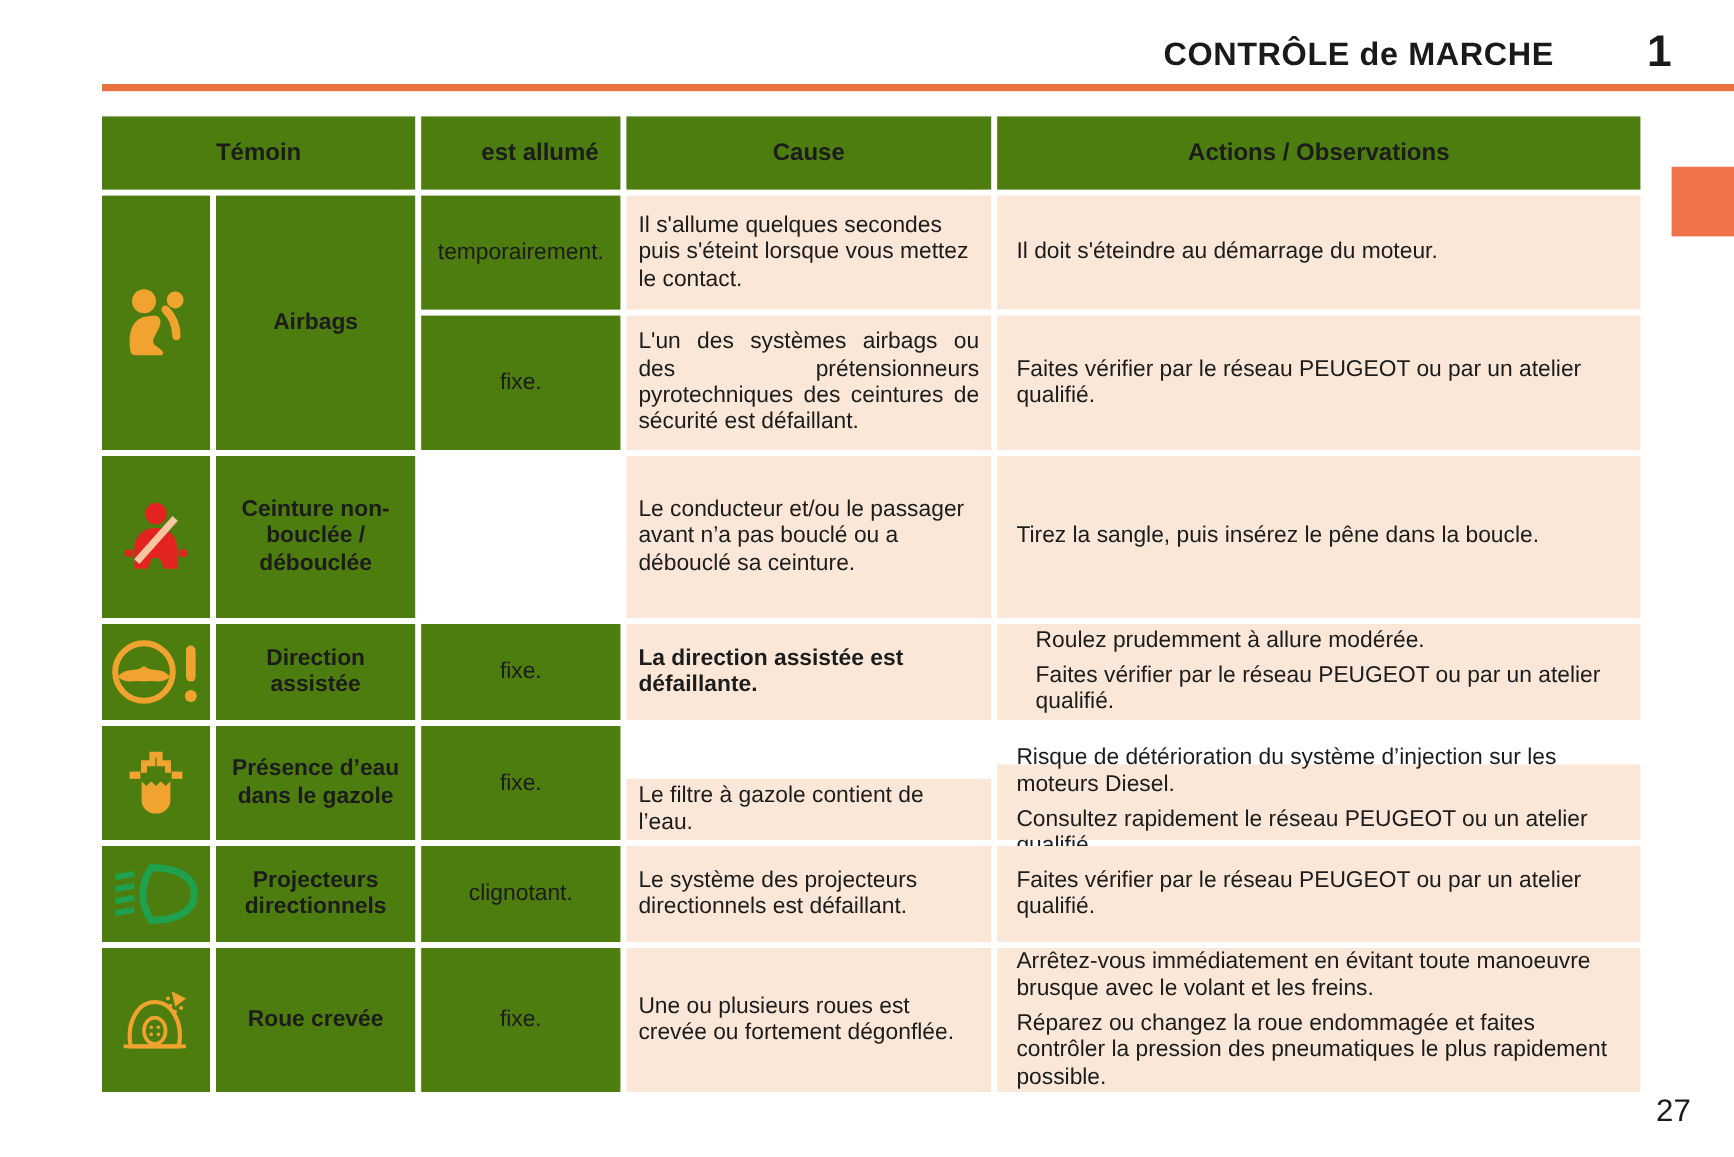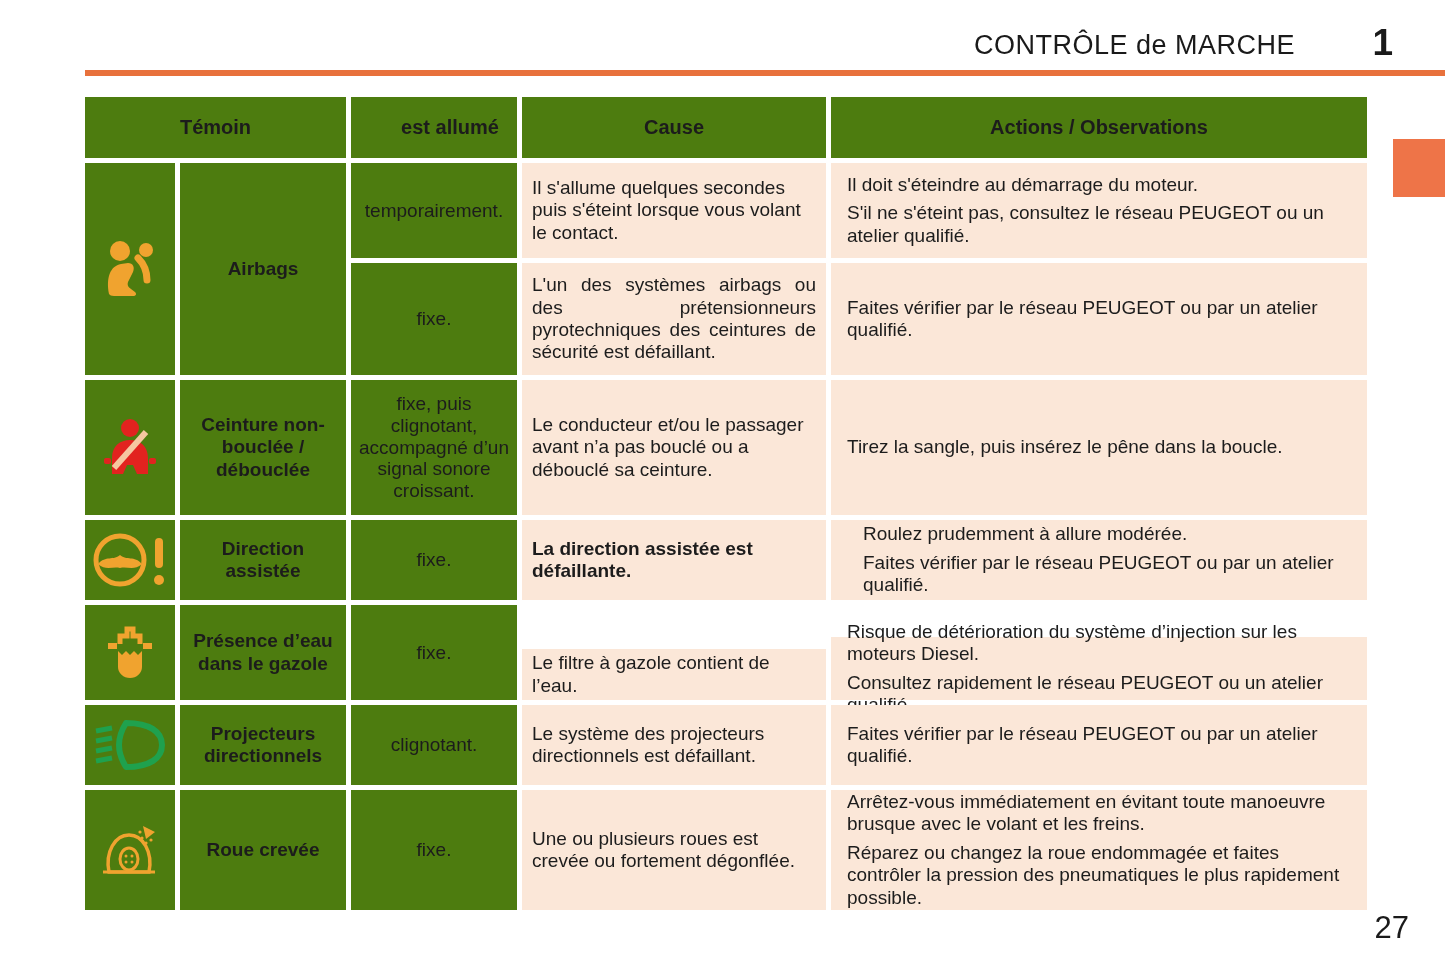--- a/index.html
+++ b/index.html
@@ -5,37 +5,37 @@
   * { margin:0; padding:0; box-sizing:border-box; }
   html,body { background:#ffffff; }
   .page {
     position:relative; width:1445px; height:964px;
     background:#ffffff; overflow:hidden;
     font-family:"Liberation Sans", sans-serif;
     color:#1c1c1c;
   }
   .doc-title {
     position:absolute; top:30px; right:150px;
-    font-size:27px; font-weight:normal; letter-spacing:0.5px; color:#1a1a1a;
+    font-size:27px; font-weight:bold; letter-spacing:0.5px; color:#1a1a1a;
   }
   .chapter-num {
     position:absolute; top:22px; right:52px;
     font-size:37px; font-weight:bold; color:#1a1a1a;
   }
   .header-rule {
     position:absolute; top:70px; left:85px; right:0; height:6px;
     background:#e8713c;
   }
   .chapter-tab {
     position:absolute; top:139px; right:0; width:52px; height:58px;
     background:#ee7448;
   }
   .page-num {
     position:absolute; top:910px; right:36px;
-    font-size:31px; color:#1a1a1a;
+    font-size:26px; color:#1a1a1a;
   }
   .warning-table {
     position:absolute; left:85px; top:97px;
     display:grid;
     grid-template-columns:90px 166px 166px 304px 536px;
     grid-template-rows:61px 95px 112px 135px 80px 95px 80px 120px;
     gap:5px;
   }
   .cell { display:flex; align-items:center; justify-content:center; text-align:center;
           font-size:19px; line-height:1.18; }
@@ -73,45 +73,43 @@
       <svg width="56" height="62" viewBox="0 0 56 62" fill="#f0a32f">
         <circle cx="18" cy="13" r="10"></circle>
         <path d="M7,56 C4,40 8,28 19,26 L26,25 C31,25 33,29 31,34 L26,44 C25,47 26,49 29,51 L33,54 C35,56 34,58 31,58 L12,58 C9,58 8,57 7,56 Z"></path>
         <circle cx="44" cy="12" r="7"></circle>
         <path d="M36,20 C42,26 45,33 45,42" stroke="#f0a32f" stroke-width="7" fill="none" stroke-linecap="round"></path>
       </svg>
     </div>
     <div class="cell dark label" style="grid-column:2; grid-row:2/4;">Airbags</div>
     <div class="cell dark est" style="grid-column:3; grid-row:2;">temporairement.</div>
     <div class="cell light body-left cause" style="grid-column:4; grid-row:2;">
-      <p>Il s'allume quelques secondes puis s'éteint lorsque vous volant le contact.</p>
+      <p>Il s'allume quelques secondes puis s'éteint lorsque vous mettez le contact.</p>
     </div>
     <div class="cell light body-left actions" style="grid-column:5; grid-row:2;">
       <p>Il doit s'éteindre au démarrage du moteur.</p>
-      <p>S'il ne s'éteint pas, consultez le réseau PEUGEOT ou un atelier qualifié.</p>
     </div>
     <div class="cell dark est" style="grid-column:3; grid-row:3;">fixe.</div>
     <div class="cell light body-left cause justified" style="grid-column:4; grid-row:3;">
       <p>L'un des systèmes airbags ou des prétensionneurs pyrotechniques des ceintures de sécurité est défaillant.</p>
     </div>
     <div class="cell light body-left actions" style="grid-column:5; grid-row:3;">
       <p>Faites vérifier par le réseau PEUGEOT ou par un atelier qualifié.</p>
     </div>
 
     <div class="cell dark icon-cell" style="grid-column:1; grid-row:4;">
       <svg width="52" height="60" viewBox="0 0 52 60" fill="#e2231f">
         <circle cx="26" cy="10" r="9"></circle>
         <path d="M8,56 L8,40 C8,28 16,22 26,22 C36,22 44,28 44,40 L44,56 L33,56 L29,47 L23,47 L19,56 Z"></path>
         <line x1="42" y1="14" x2="10" y2="50" stroke="#f6c7a1" stroke-width="6"></line>
         <rect x="0" y="40" width="7" height="6" rx="2"></rect>
         <rect x="45" y="40" width="7" height="6" rx="2"></rect>
       </svg>
     </div>
     <div class="cell dark label" style="grid-column:2; grid-row:4;">Ceinture non-bouclée / débouclée</div>
-    <div class="cell dark est" style="grid-column:3; grid-row:4;">fixe, puis clignotant, accompagné d’un signal sonore croissant.</div>
     <div class="cell light body-left cause" style="grid-column:4; grid-row:4;">
       <p>Le conducteur et/ou le passager avant n’a pas bouclé ou a débouclé sa ceinture.</p>
     </div>
     <div class="cell light body-left actions" style="grid-column:5; grid-row:4;">
       <p>Tirez la sangle, puis insérez le pêne dans la boucle.</p>
     </div>
 
     <div class="cell dark icon-cell" style="grid-column:1; grid-row:5;">
       <svg width="74" height="60" viewBox="0 0 74 60">
         <circle cx="27" cy="30" r="24" fill="none" stroke="#f0a32f" stroke-width="5"></circle>

